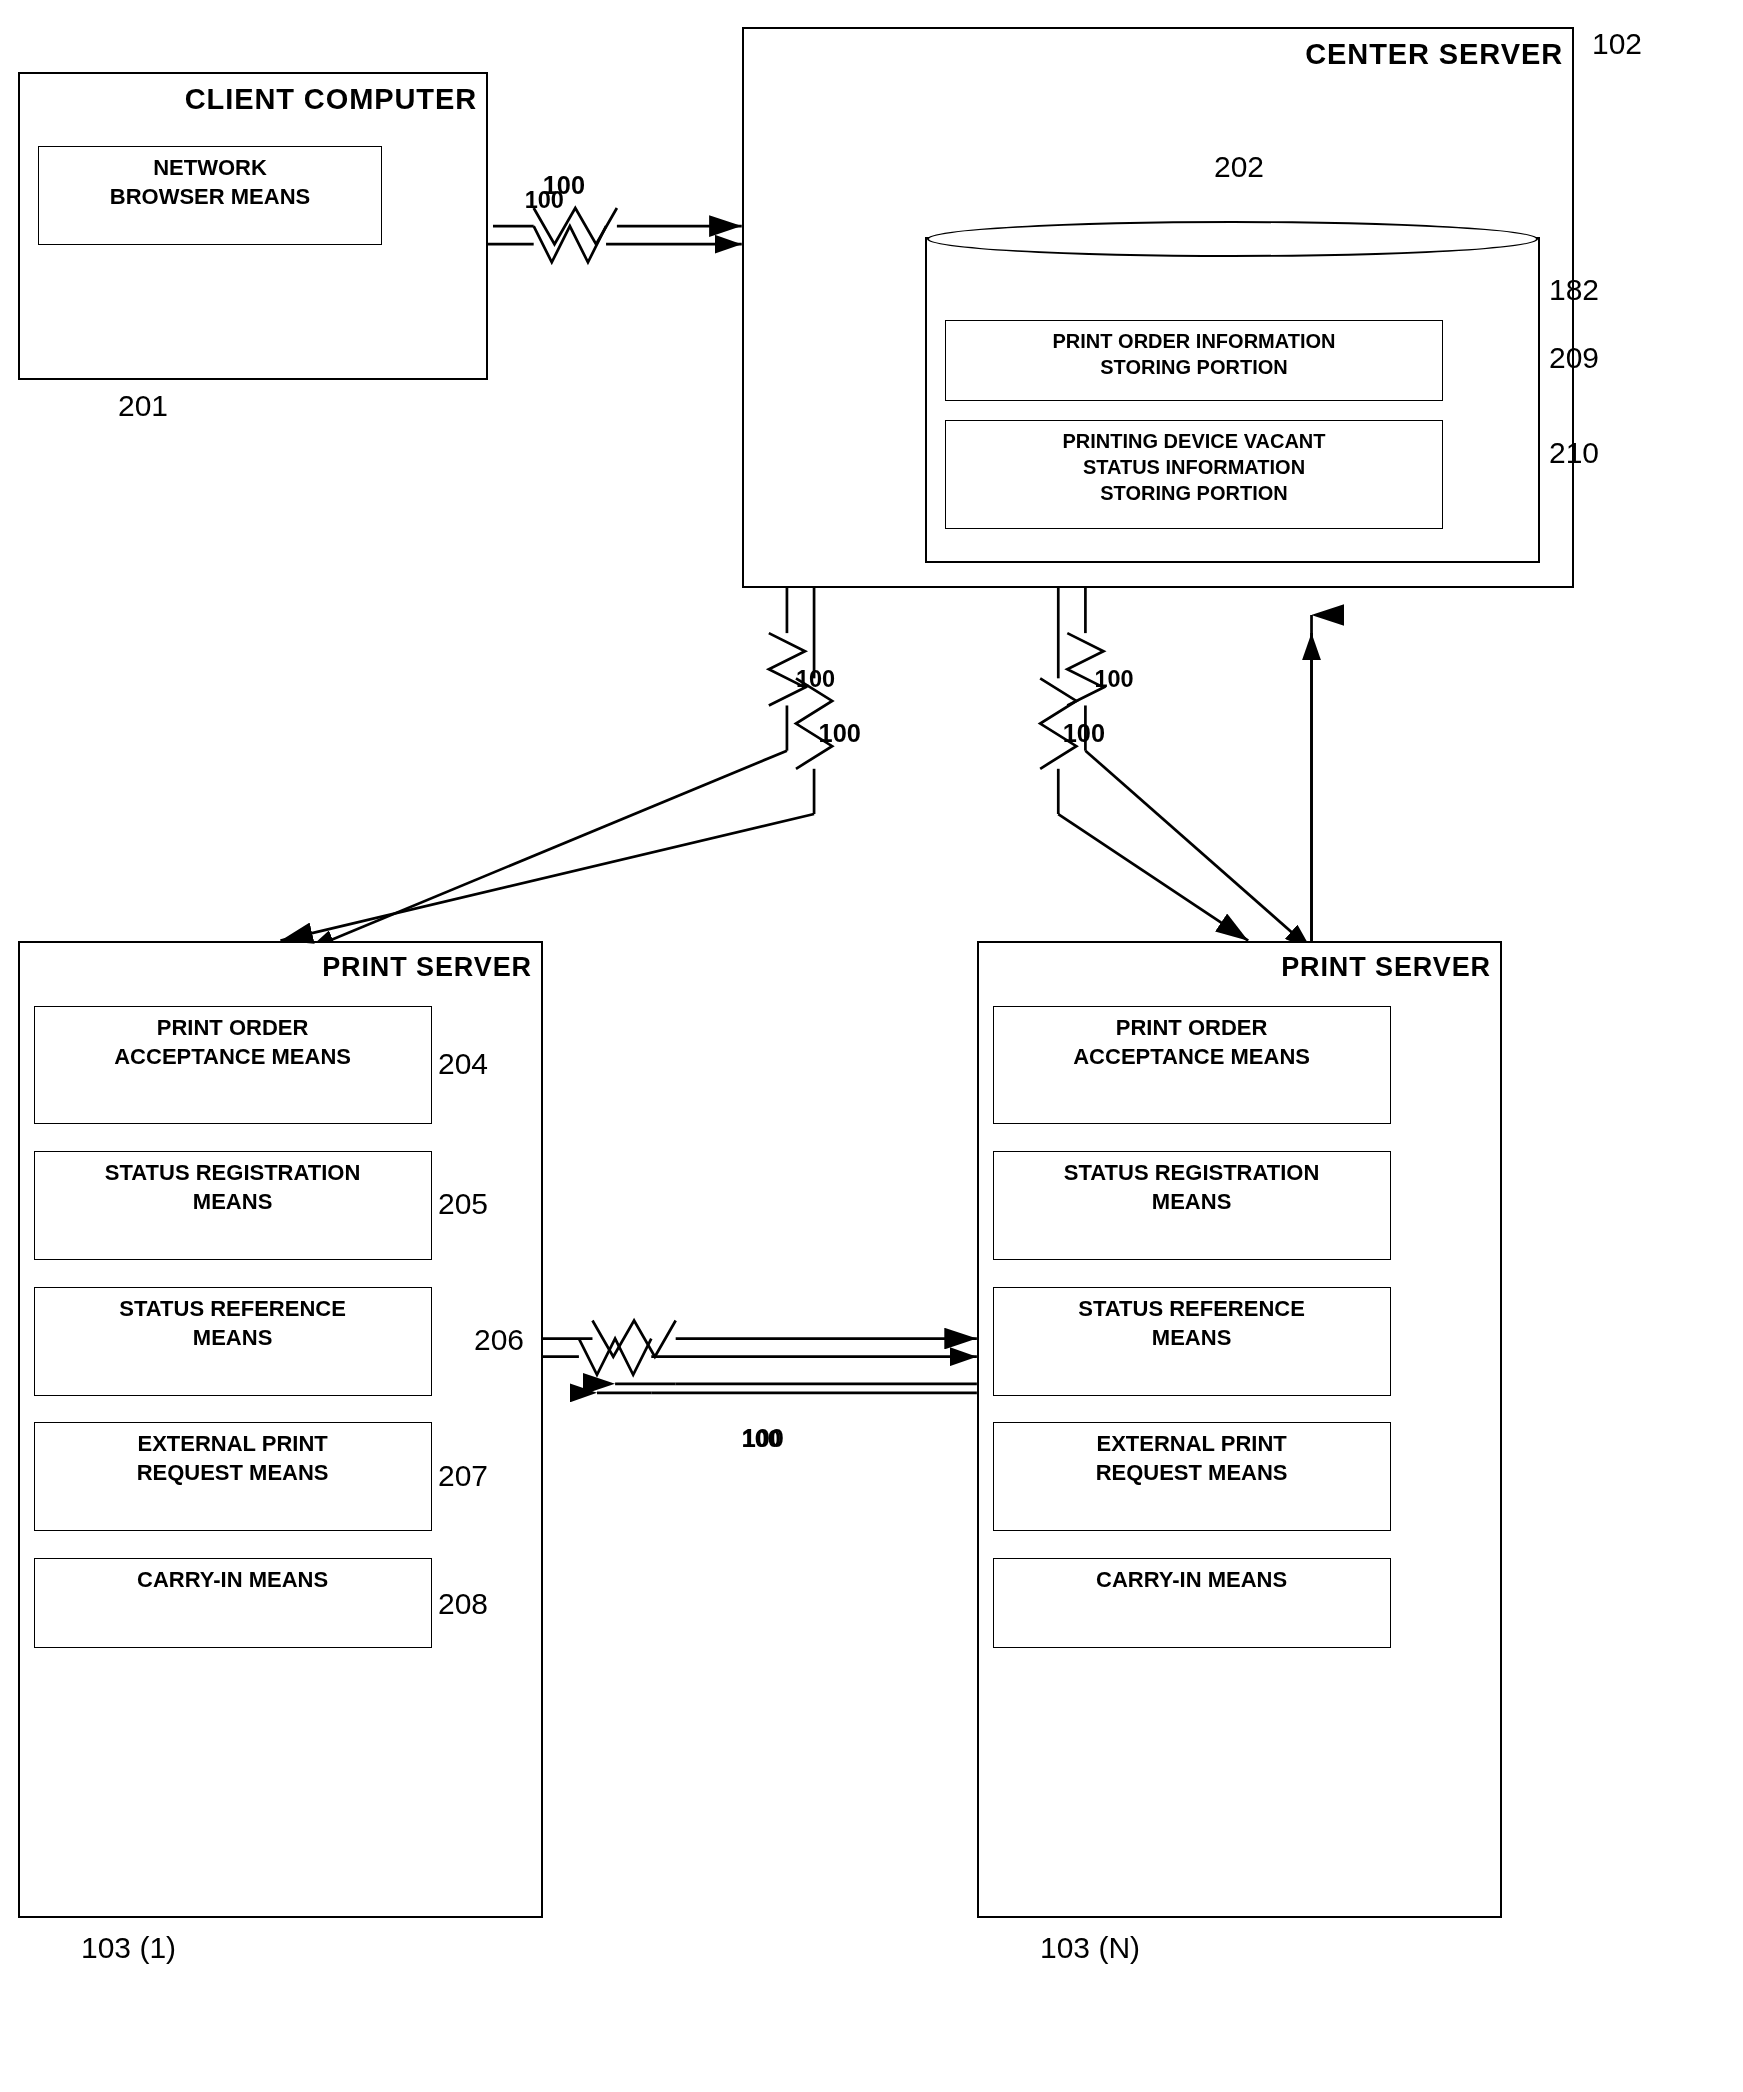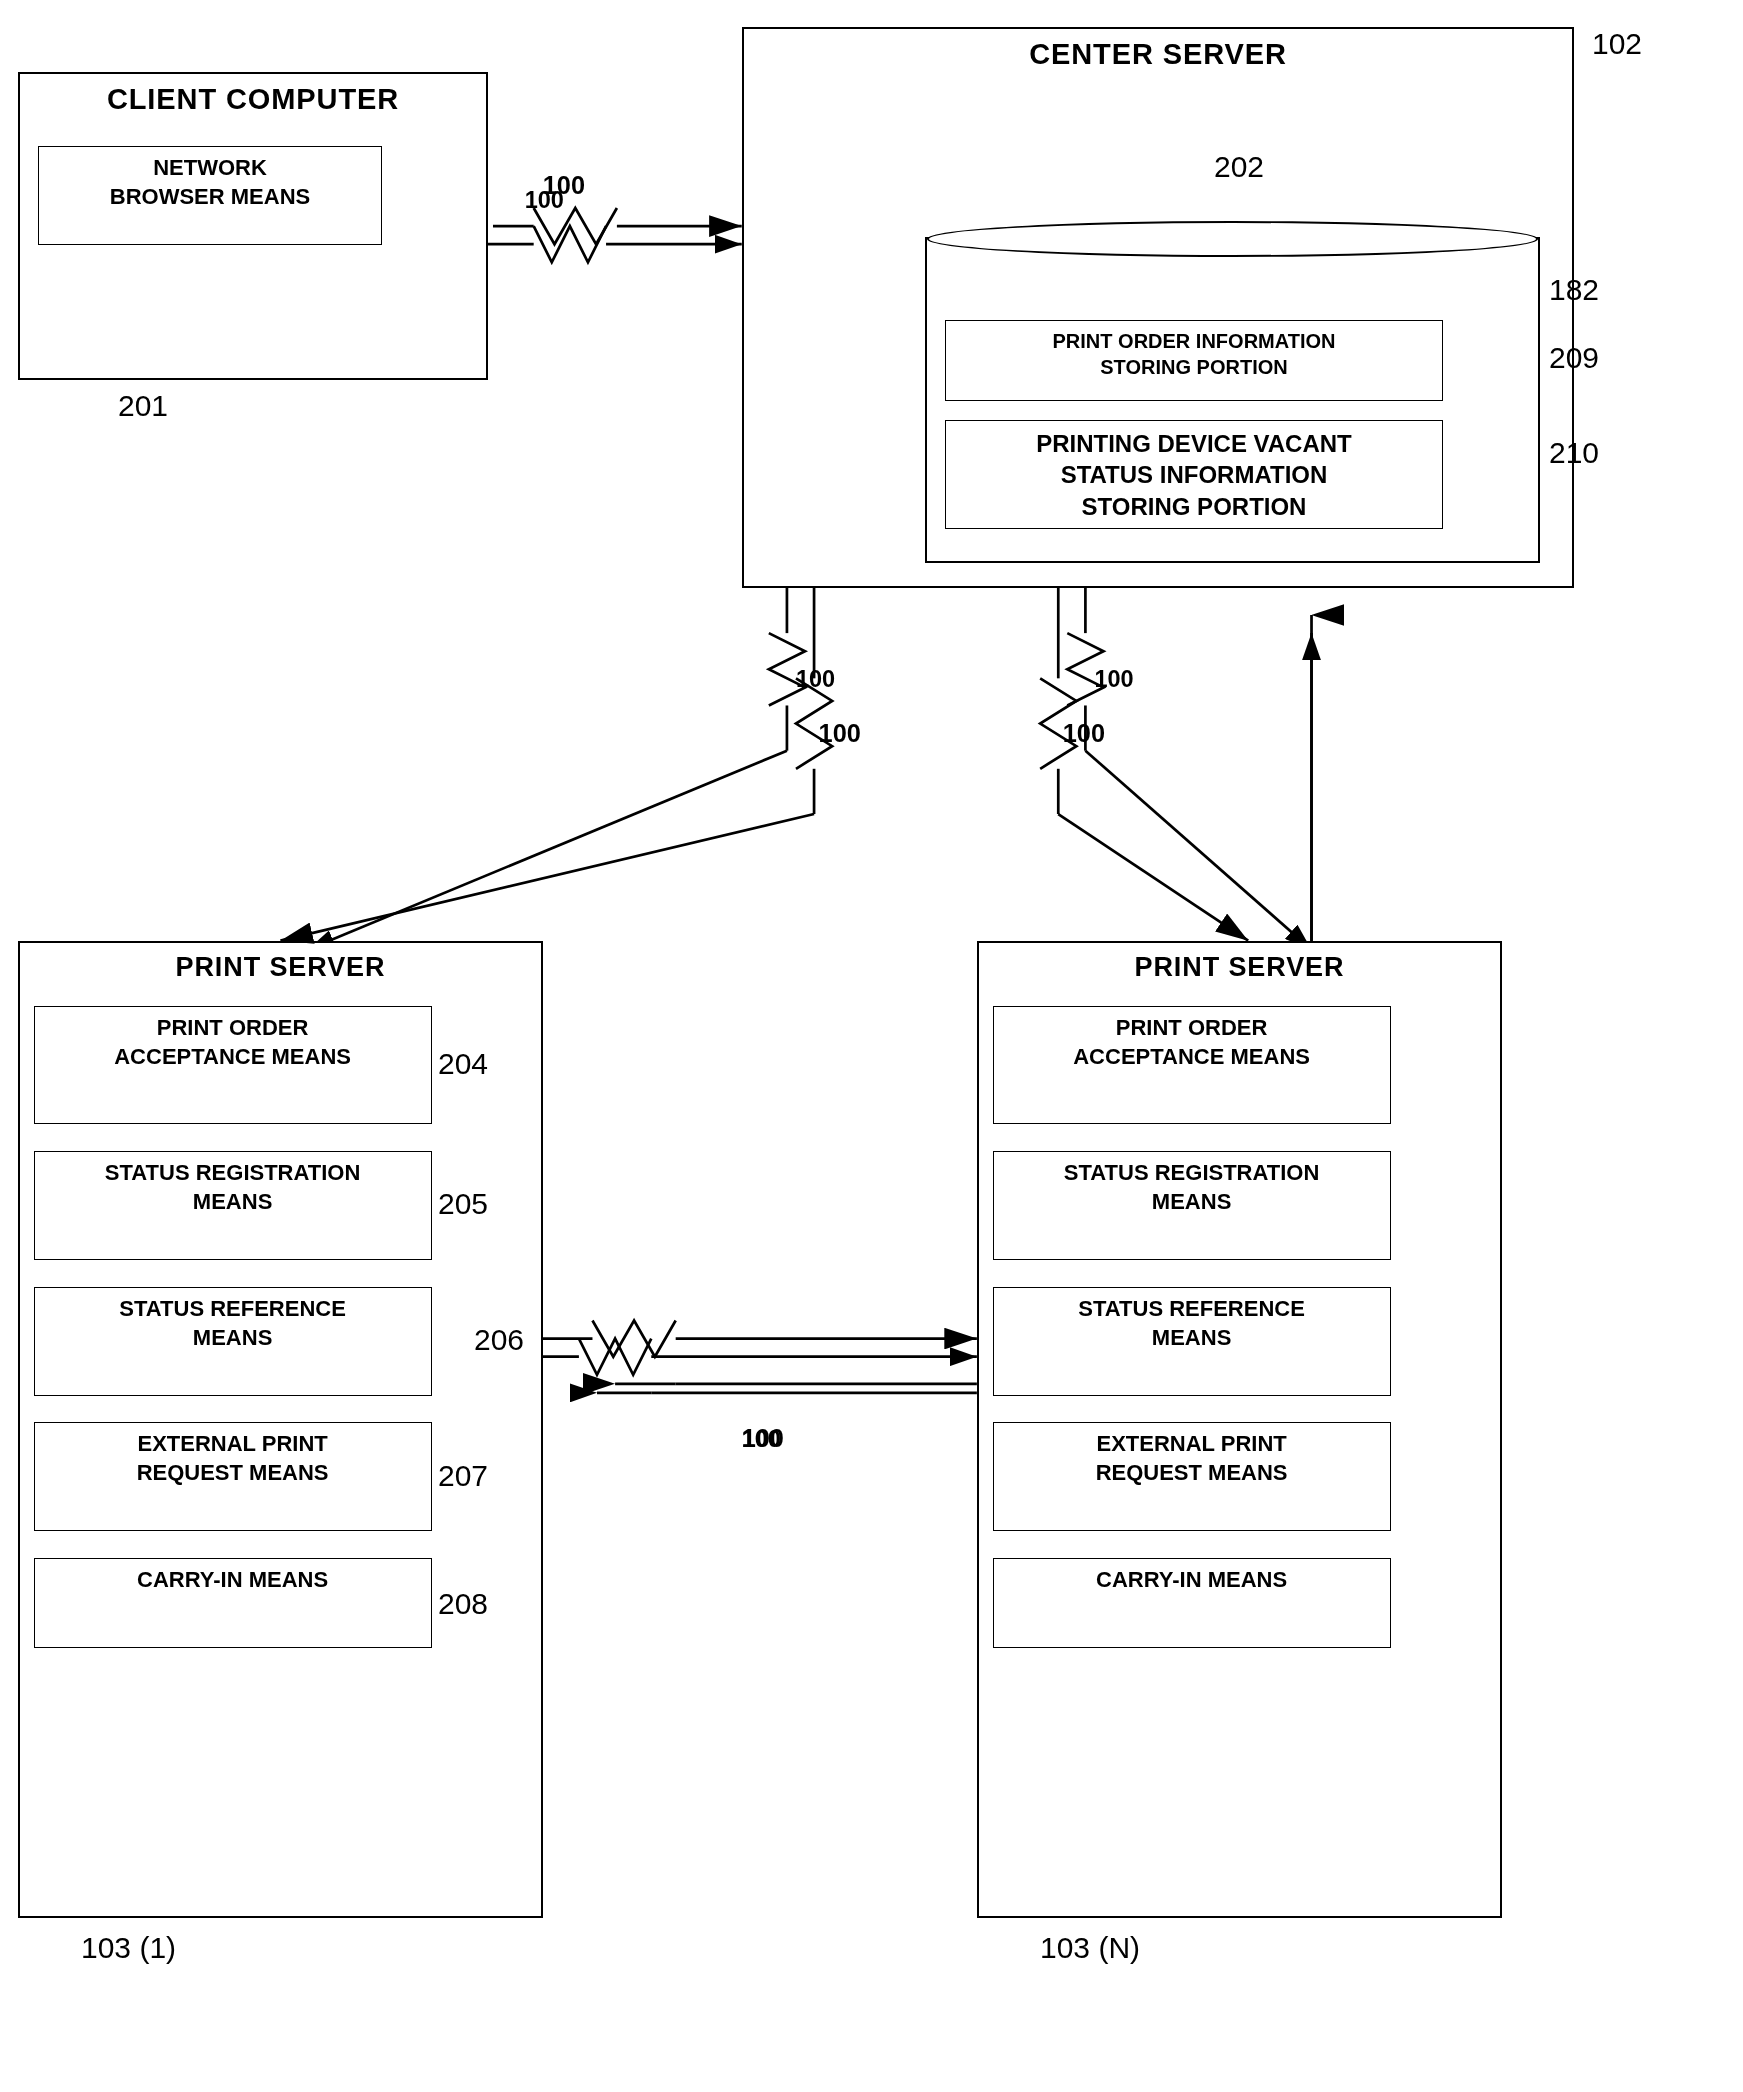--- a/index.html
+++ b/index.html
@@ -20,21 +20,21 @@
     }
 
     
     .box {
       position: absolute;
       border: 2.7px solid #000;
       background: #fff;
     }
 
     .box-title {
-      text-align: center;
+      text-align: right;
       font-size: 25px;
       font-weight: bold;
       padding: 5.4px 3.6px;
       letter-spacing: 0.9px;
     }
 
     .inner-box {
       position: absolute;
       border: 1.8px solid #000;
       background: #fff;
@@ -132,21 +132,21 @@
 
     <div style="position:absolute; left:181px; top:208px; width:615px; height:326px; border:2.7px solid #000; border-radius:0;">
 
       <div style="position:absolute; top:-18px; left:0; width:100%; height:36px; border:2.7px solid #000; border-radius:50%; background:#fff;"></div>
 
       <div class="inner-box" style="left:18px; top:81px; width:498px; height:81px;">
         <div class="inner-box-text" style="font-size:20px;">PRINT ORDER INFORMATION<br>STORING PORTION</div>
       </div>
 
       <div class="inner-box" style="left:18px; top:181px; width:498px; height:109px;">
-        <div class="inner-box-text" style="font-size:24px;">PRINTING DEVICE VACANT<br>STATUS INFORMATION<br>STORING PORTION</div>
+        <div class="inner-box-text" style="font-size:20px;">PRINTING DEVICE VACANT<br>STATUS INFORMATION<br>STORING PORTION</div>
       </div>
     </div>
 
     <div class="ref-num" style="position:absolute; left:805px; top:244px;">182</div>
 
     <div class="ref-num" style="position:absolute; left:805px; top:312px;">209</div>
 
     <div class="ref-num" style="position:absolute; left:805px; top:407px;">210</div>
   </div>
 

